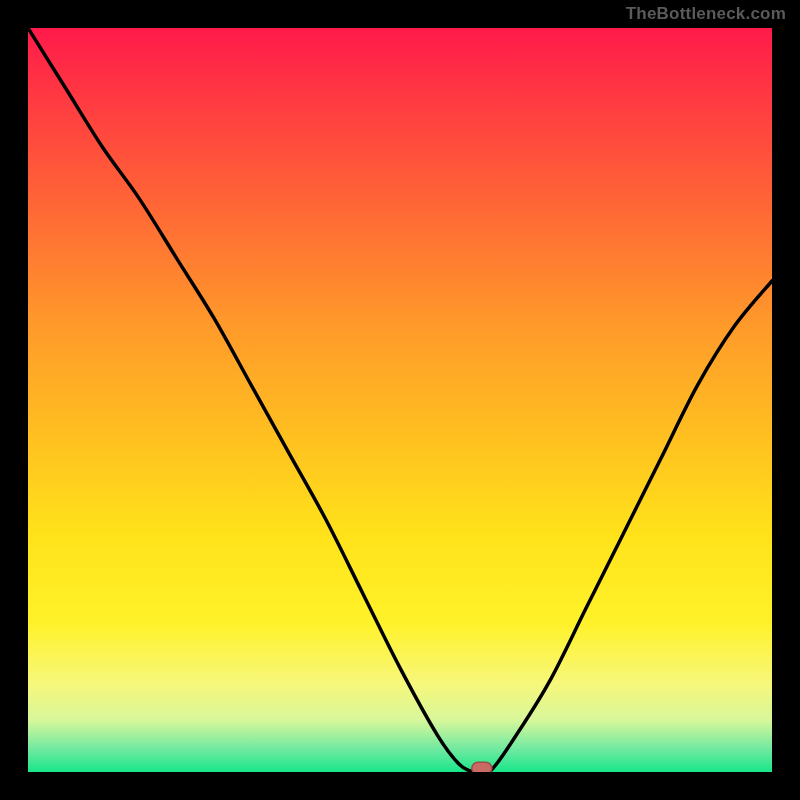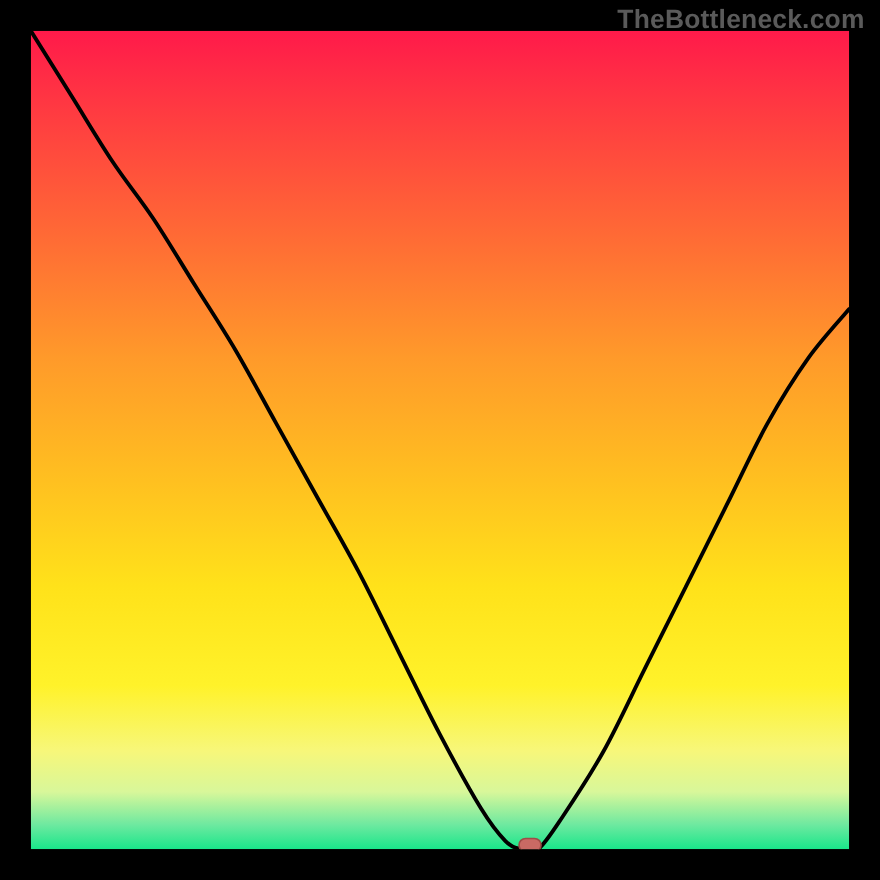--- a/index.html
+++ b/index.html
@@ -15,21 +15,21 @@
     position: relative;
     width: 800px;
     height: 800px;
     background: #000;
   }
   .watermark {
     position: absolute;
     top: 4px;
     right: 14px;
     color: #5a5a5a;
-    font-size: 24px;
+    font-size: 17px;
     font-weight: 600;
     letter-spacing: 0.2px;
     z-index: 10;
   }
   .plot {
     position: absolute;
     left: 28px;
     top: 28px;
     width: 744px;
     height: 744px;

